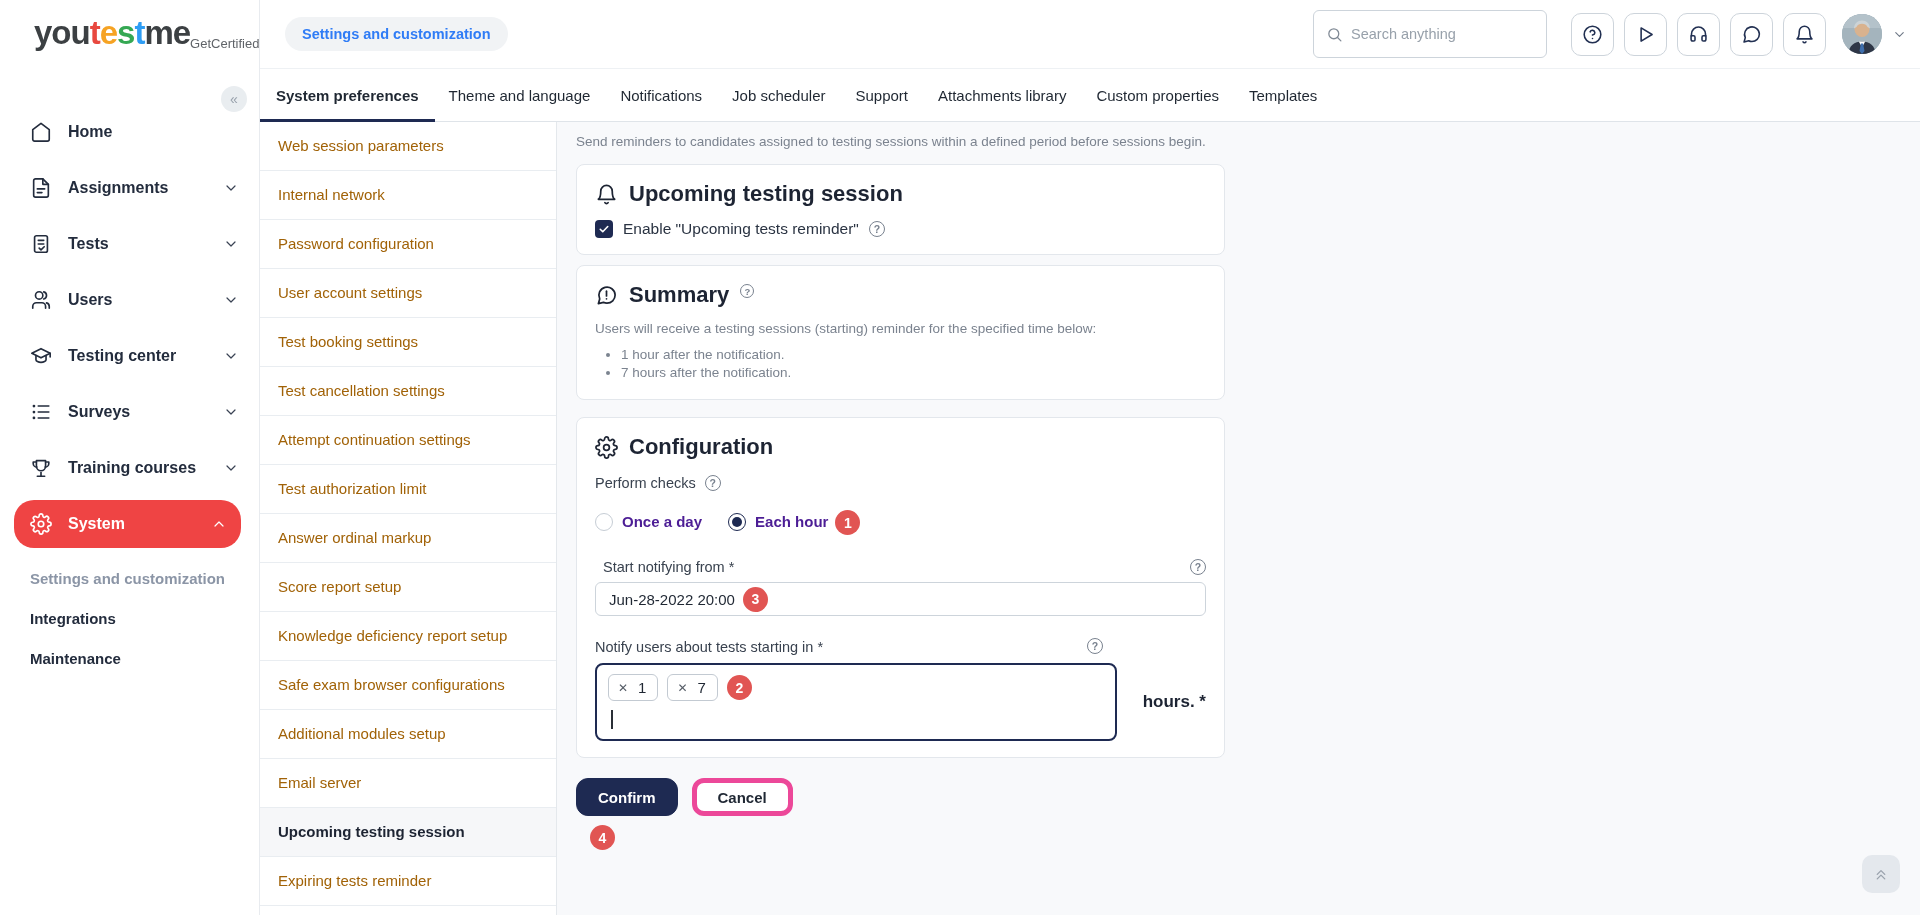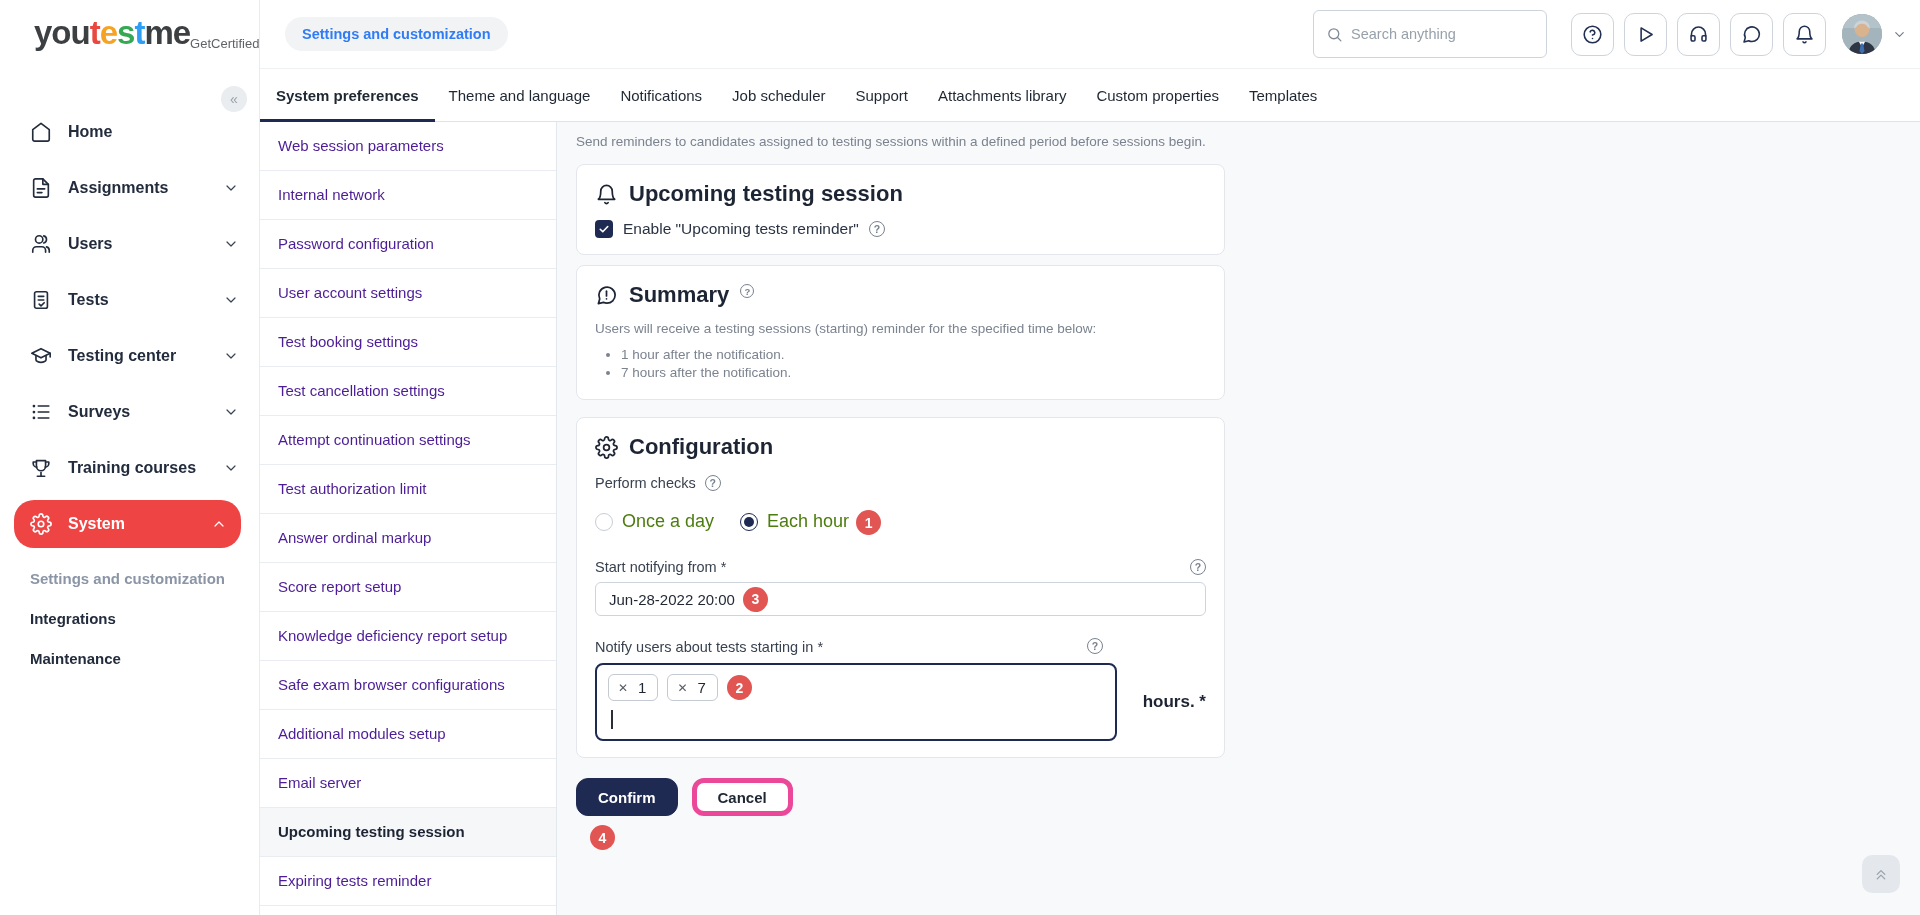--- a/index.html
+++ b/index.html
@@ -49,21 +49,21 @@
   .caret-down { color:#6f7987; cursor:pointer; }
 
   
   .tabbar { position:absolute; left:260px; top:69px; width:1660px; height:53px; background:#fff; border-bottom:1px solid #dfe4e9; display:flex; align-items:stretch; gap:30px; padding-left:16px; z-index:4; }
   .tab { font-size:15px; color:#1f2732; display:flex; align-items:center; position:relative; cursor:pointer; white-space:nowrap; }
   .tab.active { font-weight:700; }
   .tab.active::after { content:""; position:absolute; left:-16px; right:-16px; bottom:-1px; height:3px; background:#1e2a52; }
 
   
   .settings-panel { position:absolute; left:260px; top:122px; width:297px; height:793px; background:#fff; border-right:1px solid #e4e8ec; overflow:hidden; z-index:3; }
-  .settings-row { height:49px; line-height:48px; padding-left:18px; font-size:15px; color:#4c1d95; border-bottom:1px solid #e9edf1; white-space:nowrap; overflow:hidden; cursor:pointer; }
+  .settings-row { height:49px; line-height:48px; padding-left:18px; font-size:15px; color:#a16207; border-bottom:1px solid #e9edf1; white-space:nowrap; overflow:hidden; cursor:pointer; }
   .settings-row.active { font-weight:700; color:#1d2433; background:#f6f7f9; }
 
   
   .content { position:absolute; left:576px; top:122px; width:649px; z-index:2; }
   .intro { margin-top:12px; font-size:13.5px; color:#7b838f; }
   .card { background:#fff; border:1px solid #e3e7ec; border-radius:8px; padding:16px 18px; }
   .card.c1 { margin-top:15px; }
   .card.c2 { margin-top:10px; }
   .card.c3 { margin-top:17px; }
   .card-head { display:flex; align-items:center; gap:11px; color:#1d2433; }
@@ -79,27 +79,27 @@
   .summary-desc { margin-top:13px; }
   .summary-list { margin:11px 0 2px; padding-left:26px; }
   .summary-list li { font-size:13.5px; color:#7b838f; margin:3px 0; }
 
   .field-label { font-size:14.5px; color:#39424f; }
   .pc-row { display:flex; align-items:center; gap:9px; margin-top:15px; }
   .radio-row { display:flex; align-items:center; margin-top:18px; }
   .radio { width:18px; height:18px; border-radius:50%; border:1.5px solid #c6cdd5; background:#fff; position:relative; cursor:pointer; }
   .radio.selected { border-color:#1e2a52; }
   .radio.selected::after { content:""; position:absolute; inset:3px; border-radius:50%; background:#1e2a52; }
-  .radio-label { font-size:18px; font-weight:400; color:#4d7c0f; margin-left:9px; }
+  .radio-label { font-size:15px; font-weight:700; color:#4c1d95; margin-left:9px; }
   .gap28 { width:26px; }
   .badge { min-width:25px; height:25px; padding:0 4px; border-radius:50%; background:#e15553; color:#fff; font-size:14px; font-weight:700; display:inline-flex; align-items:center; justify-content:center; }
   .badge.inline { margin-left:8px; }
   .badge.b1 { margin-left:7px; transform:translateY(1px); }
 
-  .label-row { display:flex; align-items:flex-start; justify-content:space-between; margin-top:25px; }
+  .label-row { display:flex; align-items:flex-start; justify-content:space-between; margin-top:25px;margin-left:8px; }
   .dt-input { margin-top:7px; height:34px; border:1px solid #cdd4db; border-radius:6px; background:#fff; display:flex; align-items:center; padding:0 13px; cursor:text; }
   .dt-value { font-size:15px; color:#1f2733; }
 
   .notify-label-row { position:relative; margin-top:22px; height:18px; }
   .notify-label-row .qicon { position:absolute; left:492px; top:0; }
   .multi-wrap { display:flex; align-items:center; gap:26px; margin-top:7px; }
   .multi-box { width:532px; height:78px; border:2px solid #1e2a52; border-radius:8px; background:#fff; padding:9px 11px; cursor:text; }
   .chips { display:flex; align-items:center; }
   .chip { border:1px solid #c3cad2; border-radius:6px; height:27px; display:flex; align-items:center; gap:10px; padding:0 11px 0 9px; margin-right:9px; background:#fff; }
   .chip-x { color:#555c66; font-size:12px; cursor:pointer; }
@@ -152,40 +152,40 @@
         </svg>
       <span>Assignments</span>
       <span class="chev">
           <svg width="16" height="16" viewBox="0 0 24 24">
             <polyline class="stroke" points="6 9 12 15 18 9"></polyline>
           </svg>
         </span>
     </div>
     <div class="nav-item">
       <svg class="nico" viewBox="0 0 24 24">
+          <rect class="stroke" x="5" y="3" width="14" height="18" rx="2"></rect>
+          <line class="stroke" x1="9" y1="8" x2="15" y2="8"></line>
+          <line class="stroke" x1="9" y1="12" x2="15" y2="12"></line>
+          <polyline class="stroke" points="10 16.5 12 18.5 15.5 15"></polyline>
+        </svg>
+      <span>Tests</span>
+      <span class="chev">
+          <svg width="16" height="16" viewBox="0 0 24 24">
+            <polyline class="stroke" points="6 9 12 15 18 9"></polyline>
+          </svg>
+        </span>
+    </div>
+    <div class="nav-item">
+      <svg class="nico" viewBox="0 0 24 24">
           <path class="stroke" d="M17 21v-2a4 4 0 0 0-4-4H7a4 4 0 0 0-4 4v2"></path>
           <circle class="stroke" cx="10" cy="7" r="4"></circle>
           <path class="stroke" d="M21 21v-2a4 4 0 0 0-3-3.87"></path>
           <path class="stroke" d="M15 3.13a4 4 0 0 1 0 7.75"></path>
         </svg>
       <span>Users</span>
-      <span class="chev">
-          <svg width="16" height="16" viewBox="0 0 24 24">
-            <polyline class="stroke" points="6 9 12 15 18 9"></polyline>
-          </svg>
-        </span>
-    </div>
-    <div class="nav-item">
-      <svg class="nico" viewBox="0 0 24 24">
-          <rect class="stroke" x="5" y="3" width="14" height="18" rx="2"></rect>
-          <line class="stroke" x1="9" y1="8" x2="15" y2="8"></line>
-          <line class="stroke" x1="9" y1="12" x2="15" y2="12"></line>
-          <polyline class="stroke" points="10 16.5 12 18.5 15.5 15"></polyline>
-        </svg>
-      <span>Tests</span>
       <span class="chev">
           <svg width="16" height="16" viewBox="0 0 24 24">
             <polyline class="stroke" points="6 9 12 15 18 9"></polyline>
           </svg>
         </span>
     </div>
     <div class="nav-item">
       <svg class="nico" viewBox="0 0 24 24">
           <path class="stroke" d="M2 9l10-5 10 5-10 5z"></path>
           <path class="stroke" d="M6.5 11.5V16c0 1.5 2.6 2.9 5.5 2.9s5.5-1.4 5.5-2.9v-4.5"></path>

